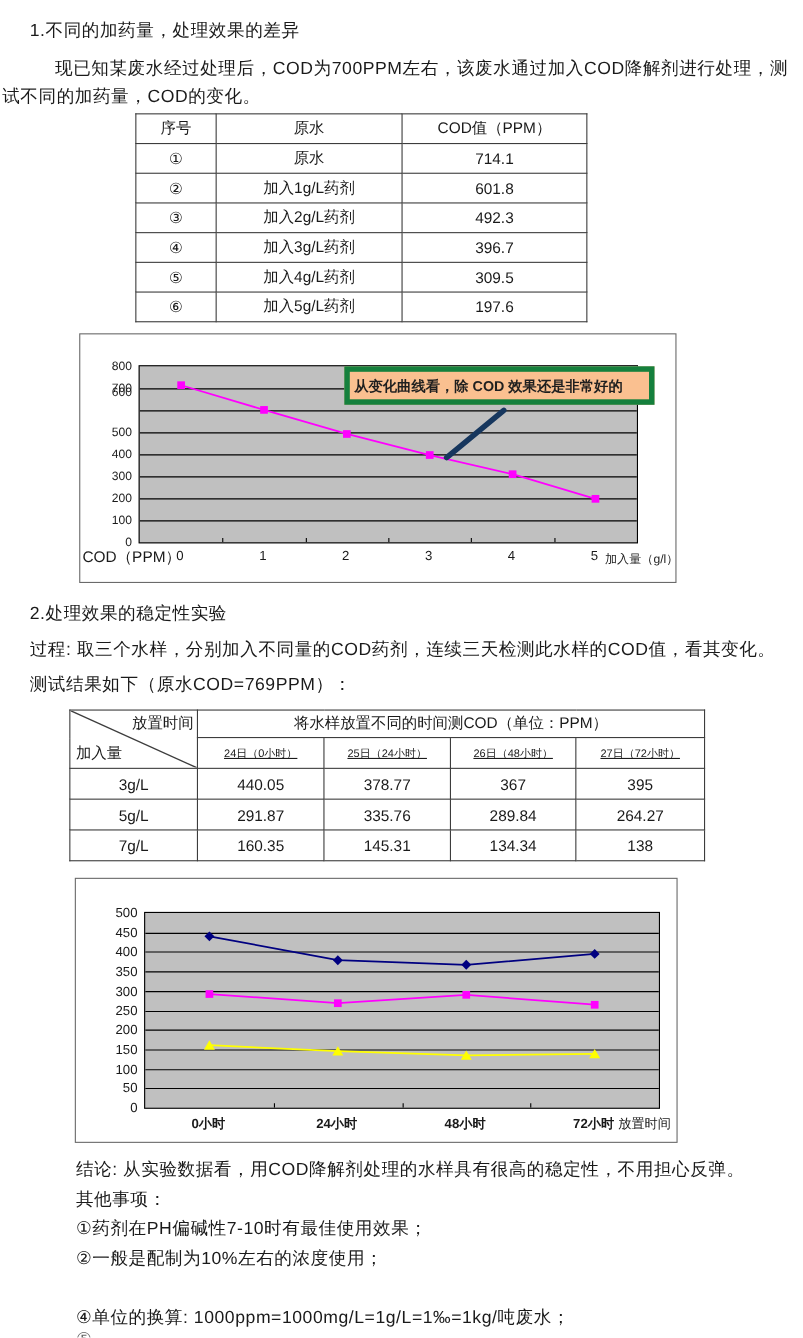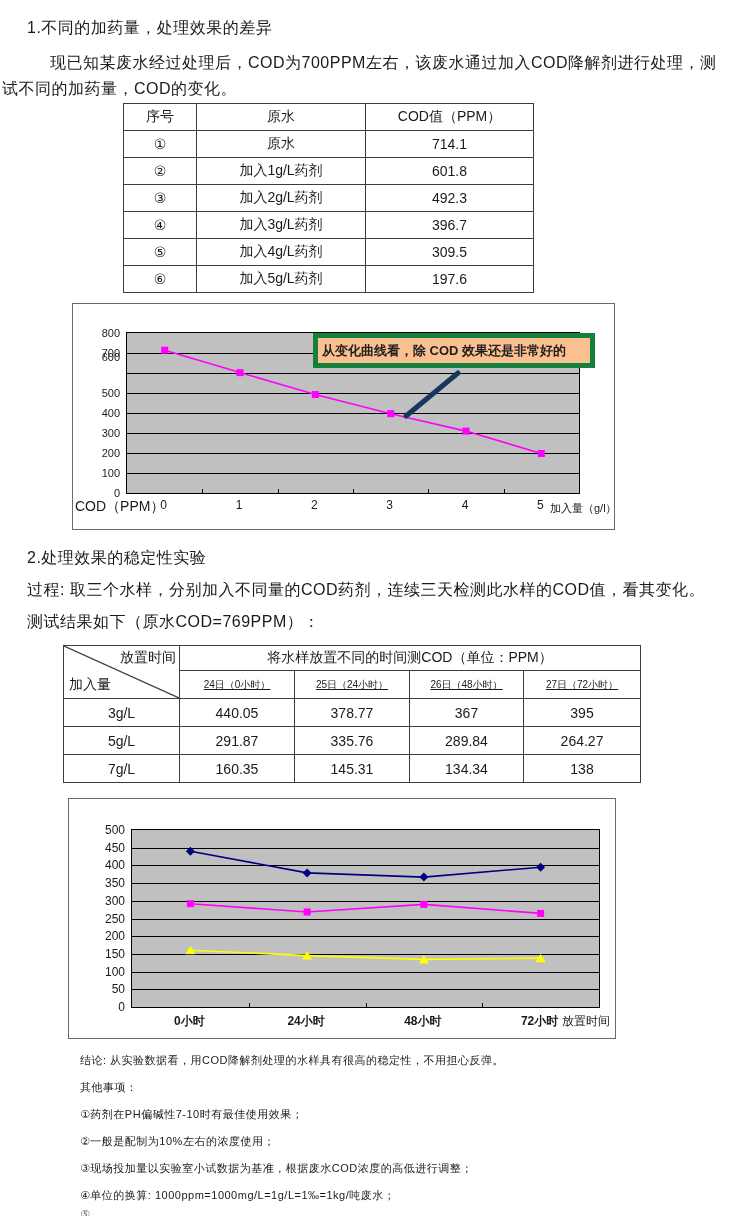--- a/index.html
+++ b/index.html
@@ -43,21 +43,21 @@
   #chart1 .xlabels{left:53px;top:194px;width:452px;height:16px;font-size:12px;}
   #chart2 .xlabels{left:62px;top:214px;width:467px;height:16px;font-size:12px;font-weight:bold;}
   .xlab{position:absolute;transform:translateX(-50%);white-space:nowrap;}
   .axis-left{position:absolute;left:2px;top:194px;font-size:14px;white-space:nowrap;}
   #chart1 .axis-right{position:absolute;left:477px;top:197px;font-size:11px;white-space:nowrap;}
   #chart2 .axis-right{position:absolute;left:493px;top:214px;font-size:12px;white-space:nowrap;}
   .anno{position:absolute;left:240px;top:29px;width:264px;border:5px solid #15803d;
         padding:2px 4px;font-size:13px;font-weight:bold;line-height:21px;white-space:nowrap;color:#1f1f1f;}
   .overlay-svg{position:absolute;left:0;top:0;pointer-events:none;}
 
-  .notes-line{position:absolute;left:80px;font-size:11px;white-space:nowrap;letter-spacing:0.5px;}
+  .notes-line{position:absolute;left:69px;font-size:16px;white-space:nowrap;letter-spacing:0.5px;}
   .partial{color:#666;}
 </style>
 </head>
 <body>
 
 <div class="page">
 
   <div class="h-sec" style="left:27px;top:18px;">1.不同的加药量，处理效果的差异</div>
   <div class="para">现已知某废水经过处理后，COD为700PPM左右，该废水通过加入COD降解剂进行处理，测试不同的加药量，COD的变化。</div>
 
@@ -263,17 +263,16 @@
         <div class="xlab" style="left: 291.875px;">48小时</div>
         <div class="xlab" style="left: 408.625px;">72小时</div>
       </div>
     <div class="axis-right">放置时间</div>
   </div>
 
   <div class="notes-line" style="top:1053px;">结论: 从实验数据看，用COD降解剂处理的水样具有很高的稳定性，不用担心反弹。</div>
   <div class="notes-line" style="top:1080px;">其他事项：</div>
   <div class="notes-line" style="top:1107px;">①药剂在PH偏碱性7-10时有最佳使用效果；</div>
   <div class="notes-line" style="top:1134px;">②一般是配制为10%左右的浓度使用；</div>
-  <div class="notes-line" style="top:1161px;">③现场投加量以实验室小试数据为基准，根据废水COD浓度的高低进行调整；</div>
   <div class="notes-line" style="top:1188px;">④单位的换算: 1000ppm=1000mg/L=1g/L=1‰=1kg/吨废水；</div>
   <div class="notes-line partial" style="top:1208px;">⑤</div>
 
 </div>
 
 </body></html>

